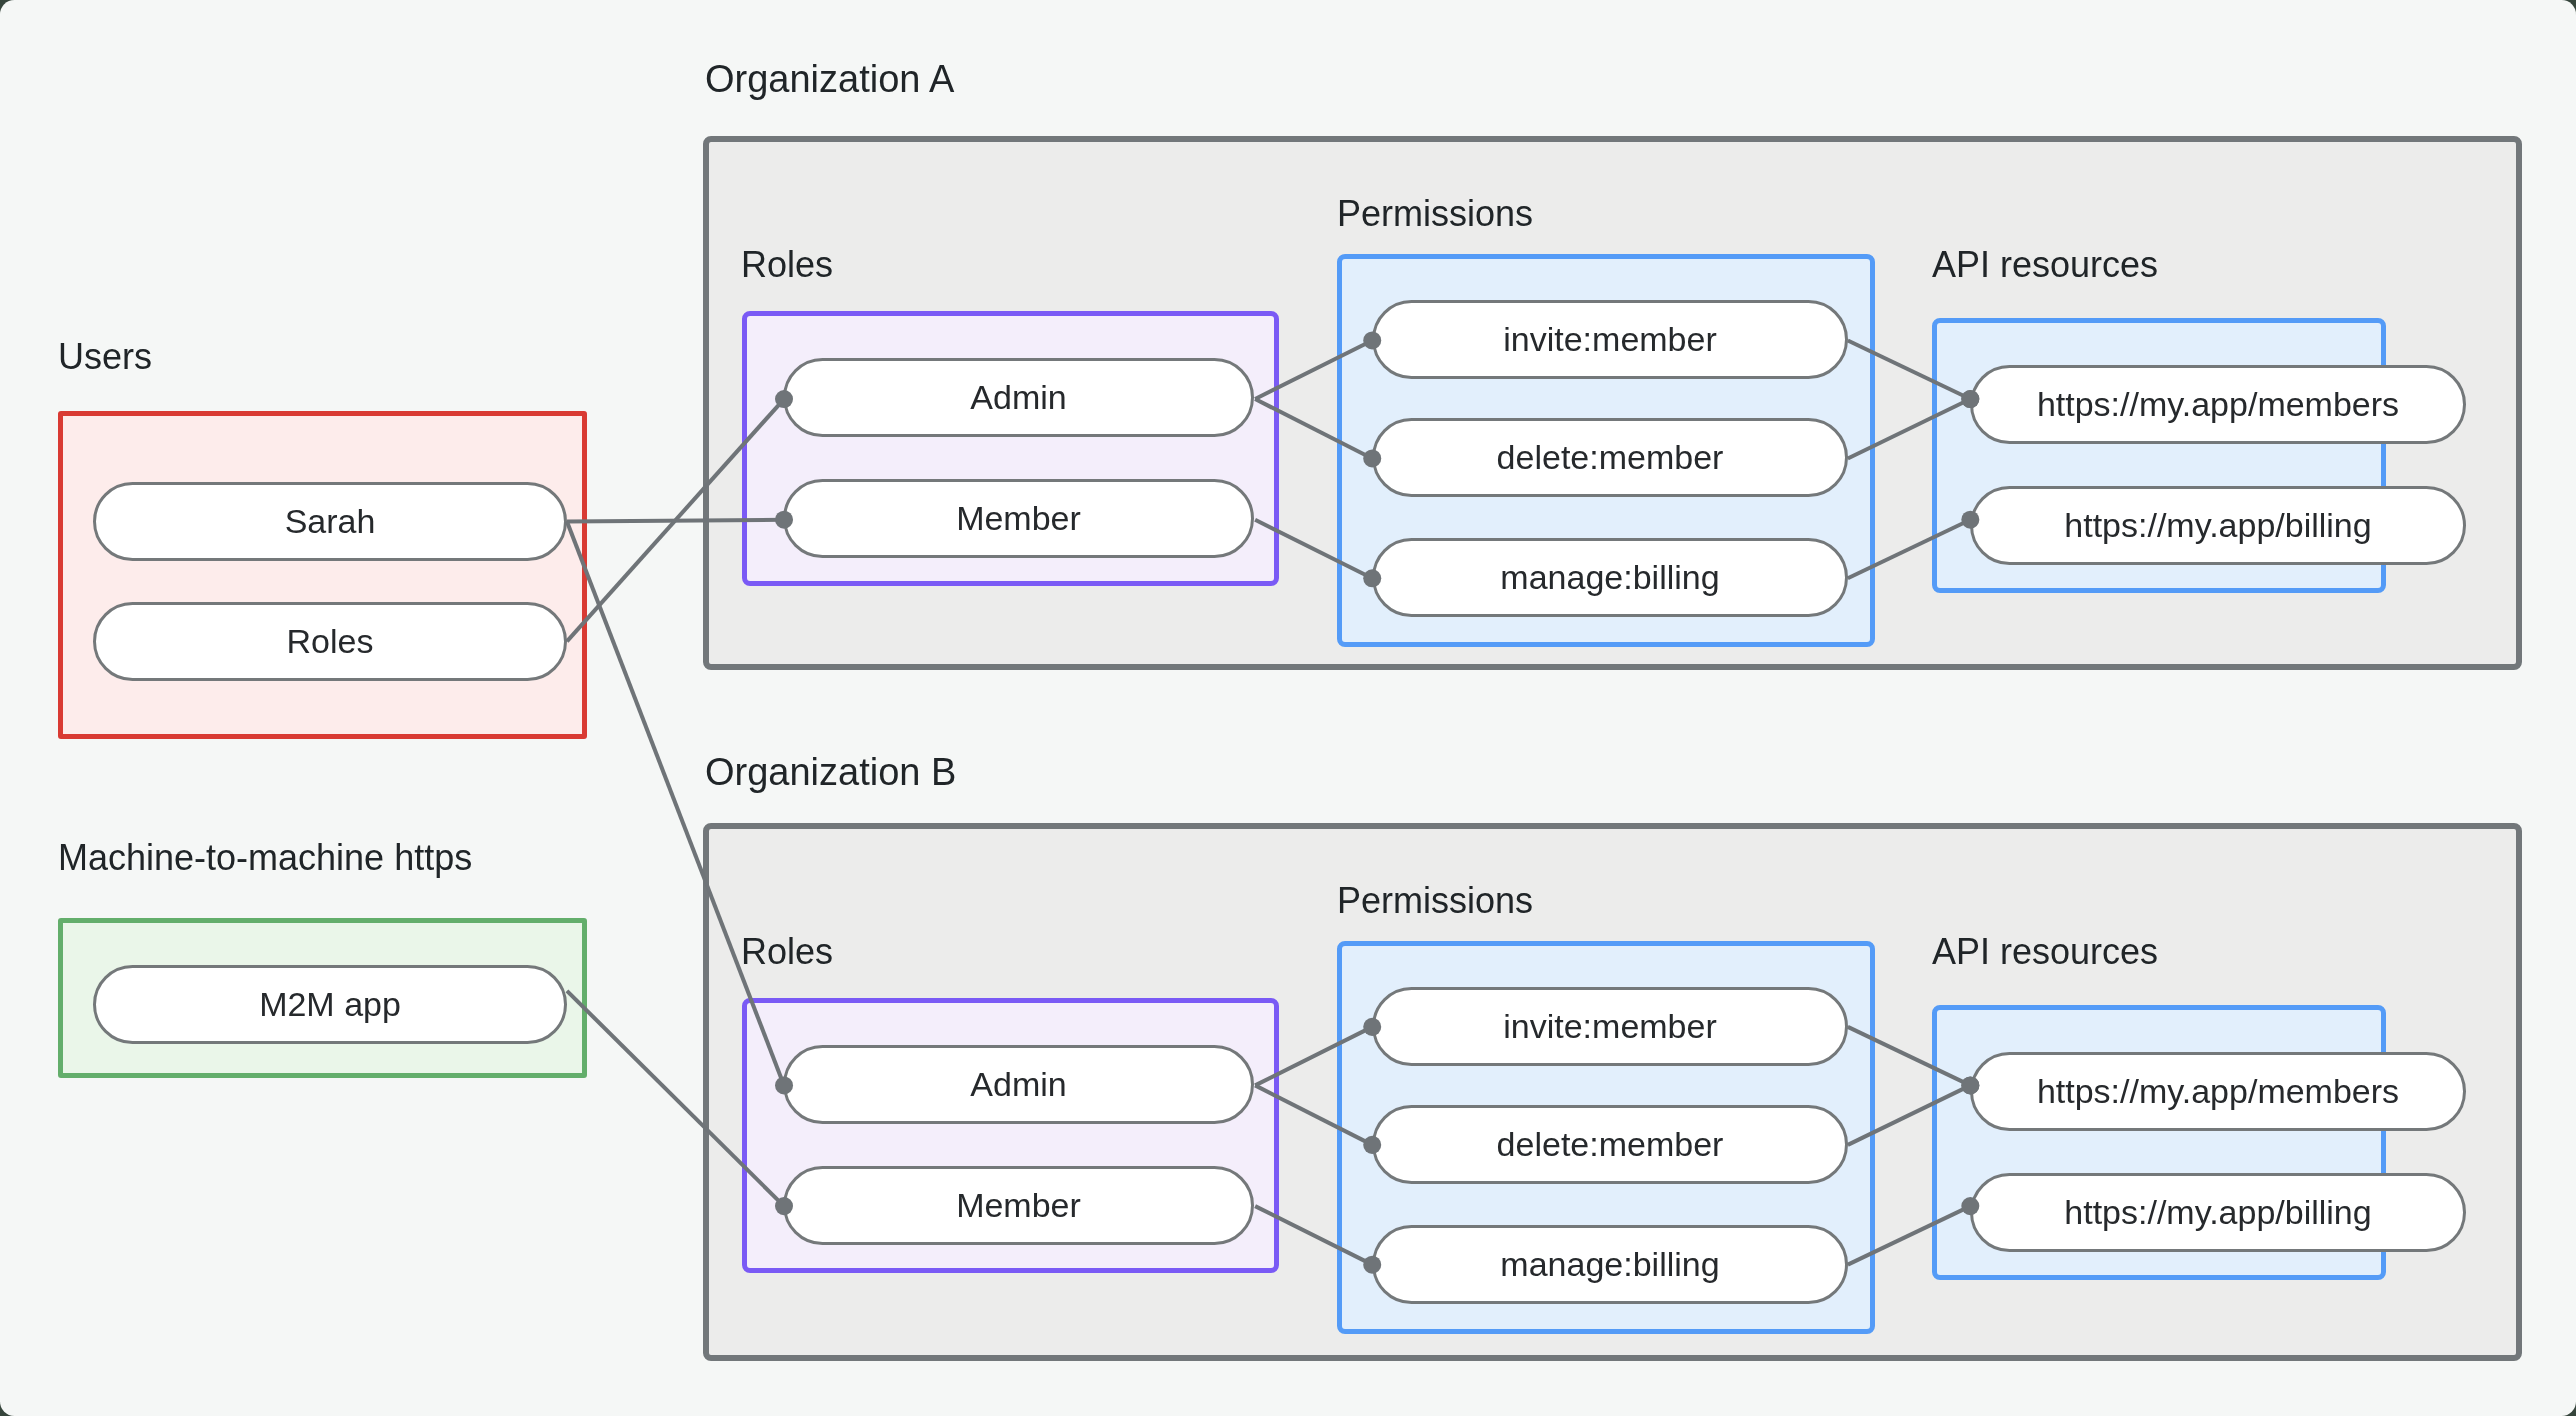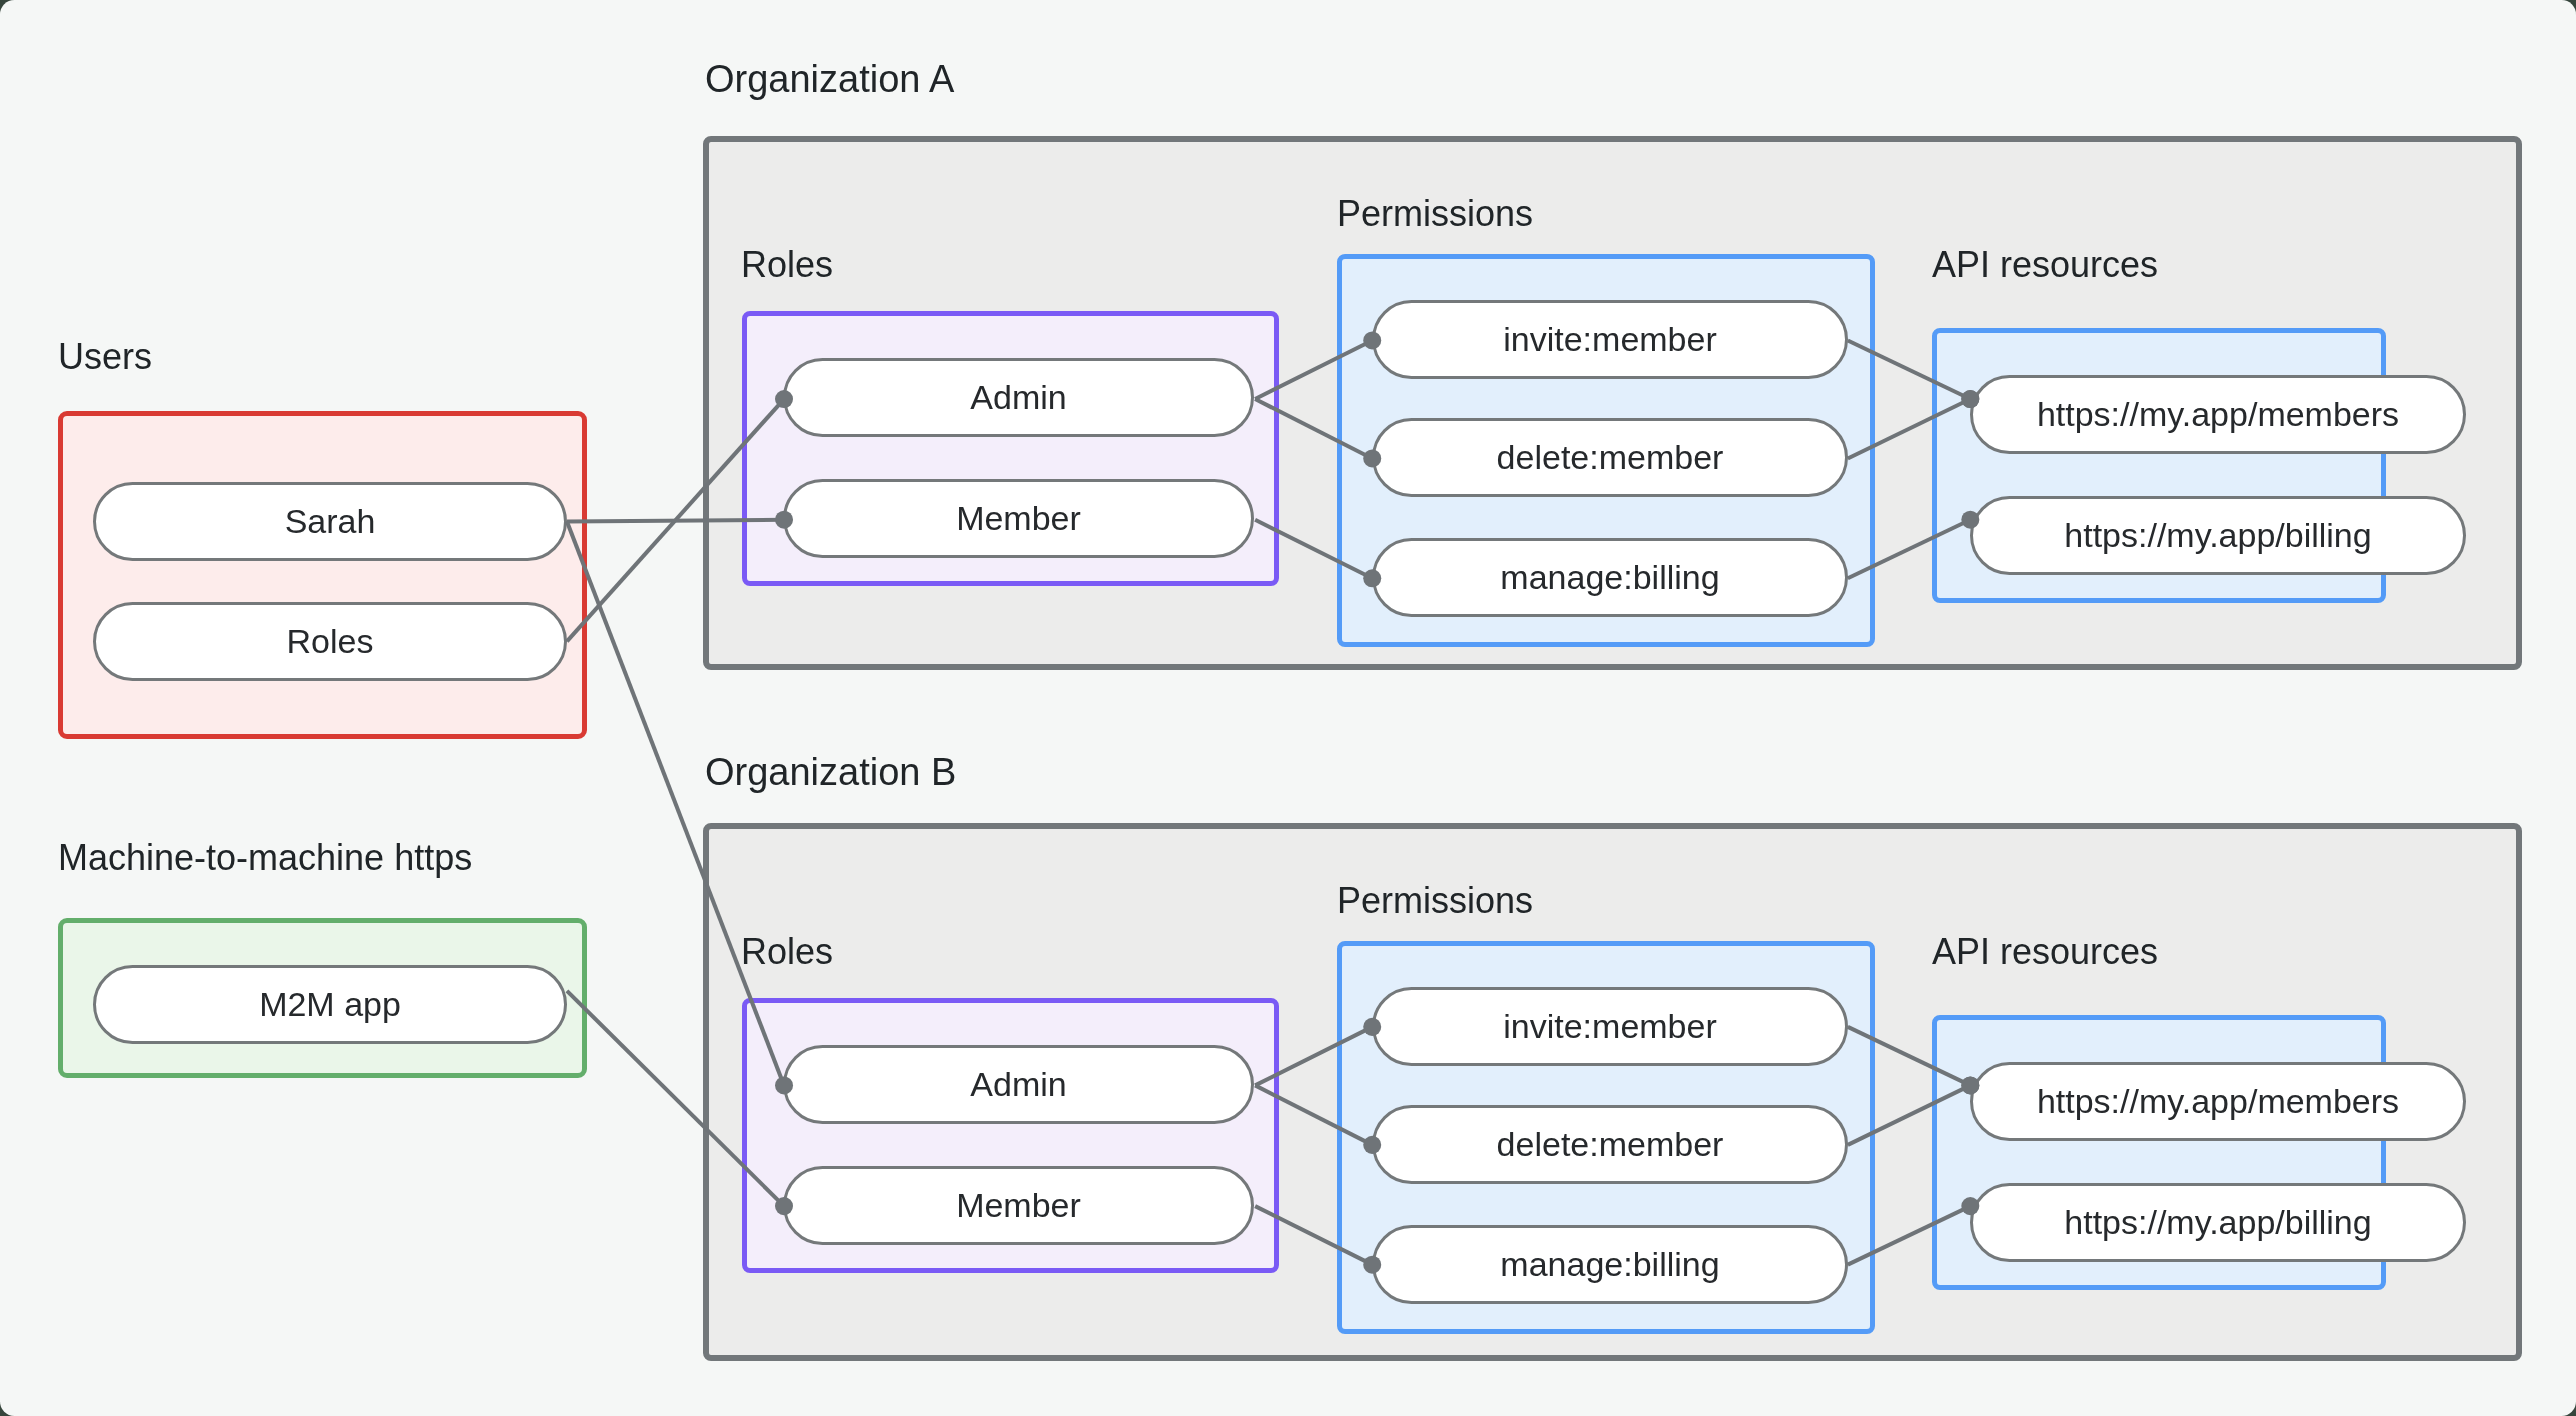--- a/index.html
+++ b/index.html
@@ -16,34 +16,34 @@
   body{background:var(--page_backdrop);font-family:"Liberation Sans",sans-serif;}
   #canvas{
     position:relative;width:2576px;height:1416px;overflow:hidden;
     background:var(--canvas_bg);border-radius:14.4px;
   }
   .group-label{
     position:absolute;font-size:36px;font-weight:500;line-height:43px;
     color:var(--label_text);white-space:nowrap;
   }
   .org-title{font-size:38px;}
-  .box{position:absolute;border-radius:9px;}
+  .box{position:absolute;border-radius:3px;}
   .users-box{left:58px;top:411px;width:529px;height:328px;
     background:var(--users_fill);border:5.4px solid var(--users_border);}
   .m2m-box{left:58px;top:904px;width:529px;height:160px;
     background:var(--m2m_fill);border:5.4px solid var(--m2m_border);margin-top:14px;}
   .org-box{width:1819px;height:538px;background:var(--org_fill);
     border:6.3px solid var(--org_border);border-radius:8px;}
   #org-a-box{left:703px;top:136px;height:534px;}
   #org-b-box{left:703px;top:823px;}
   .roles-box{left:33px;top:169px;width:537px;height:275px;
     background:var(--roles_fill);border:5.4px solid var(--roles_border);border-radius:8px;text-decoration:underline;}
   .perm-box{left:628px;top:112px;width:538px;height:393px;
     background:var(--blue_fill);border:5.4px solid var(--blue_border);border-radius:8px;padding-left:36px;}
-  .api-box{left:1223px;top:186px;width:454px;height:275px;
+  .api-box{left:1223px;top:176px;width:454px;height:275px;
     background:var(--blue_fill);border:5.4px solid var(--blue_border);border-radius:8px;}
   .inner-label{position:absolute;font-size:36px;font-weight:500;line-height:43px;
     color:var(--label_text);white-space:nowrap;}
   .pill{
     position:absolute;height:79px;border:3.6px solid var(--pill_border);
     border-radius:41px;background:var(--pill_fill);
     display:flex;align-items:center;justify-content:center;
     font-size:34px;color:var(--pill_text);white-space:nowrap;
   }
   #edges{position:absolute;left:0;top:0;width:2576px;height:1416px;pointer-events:none;}

